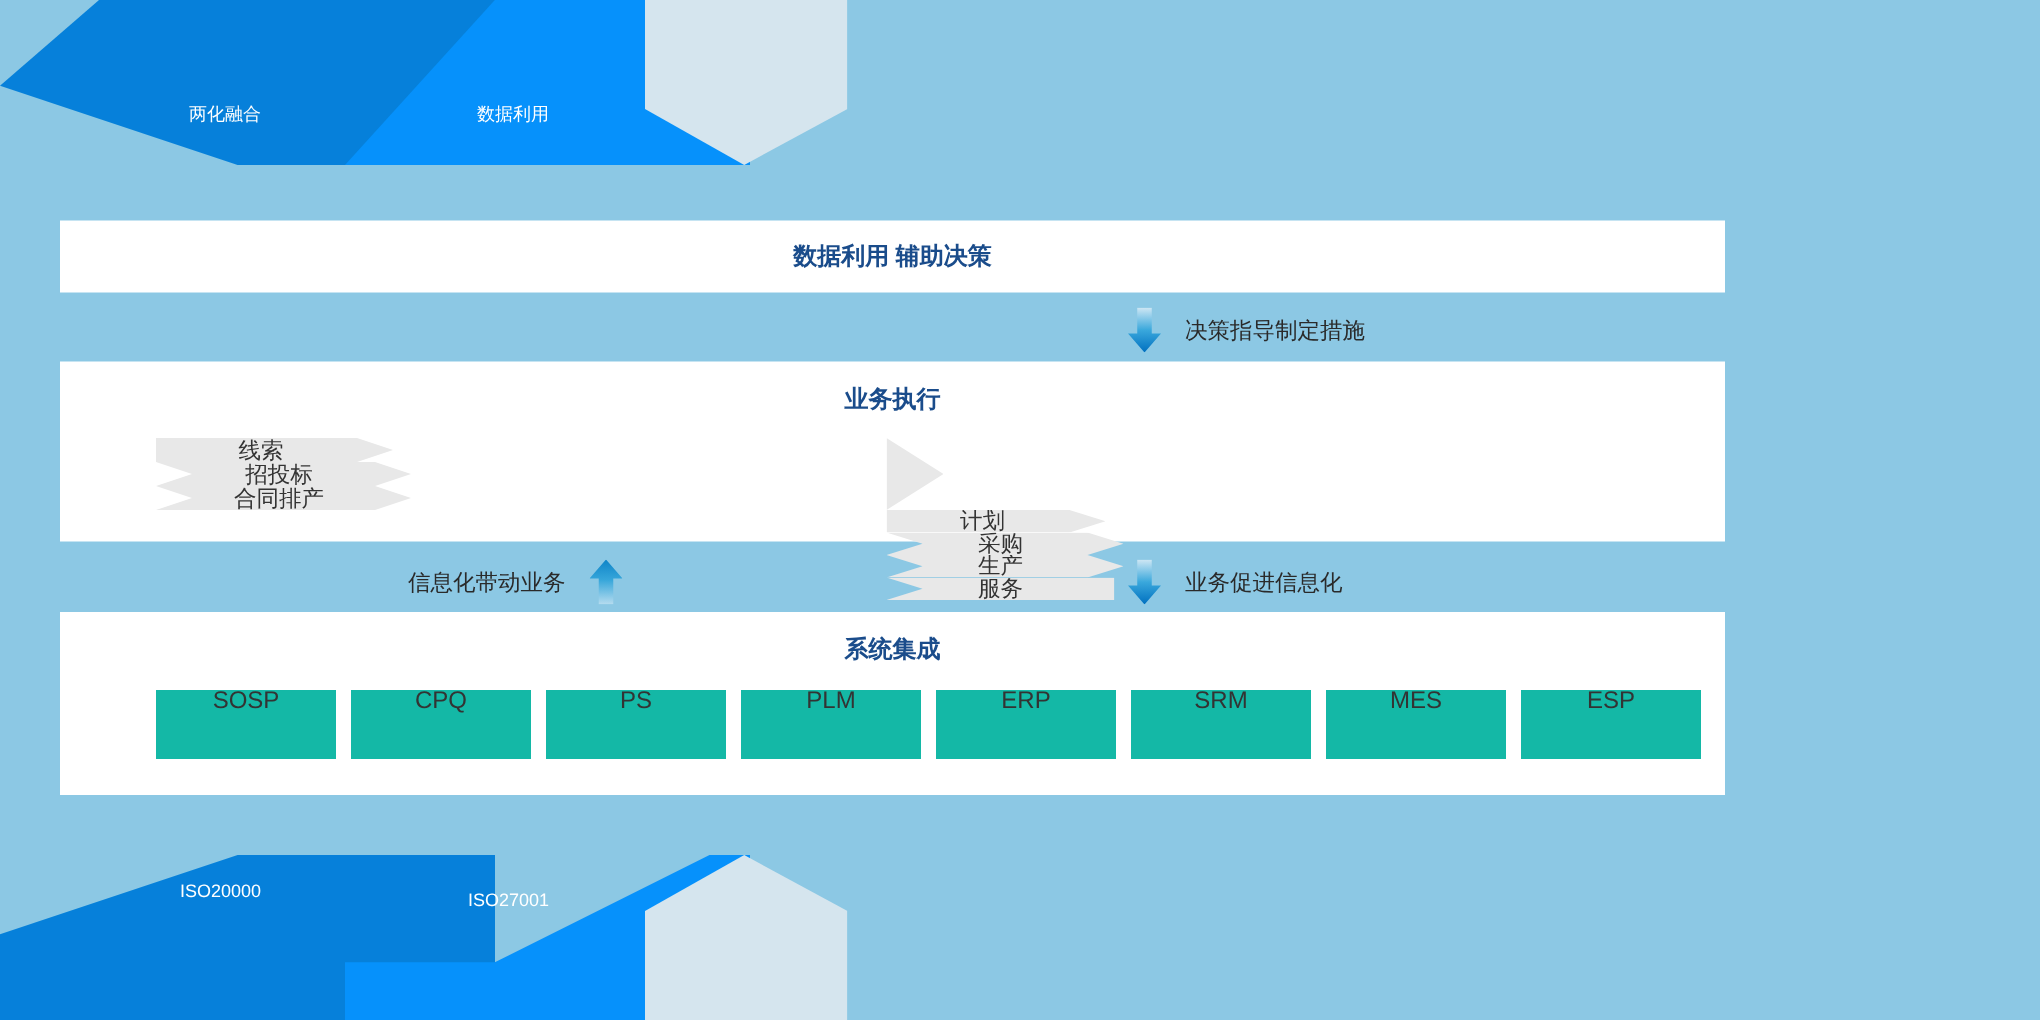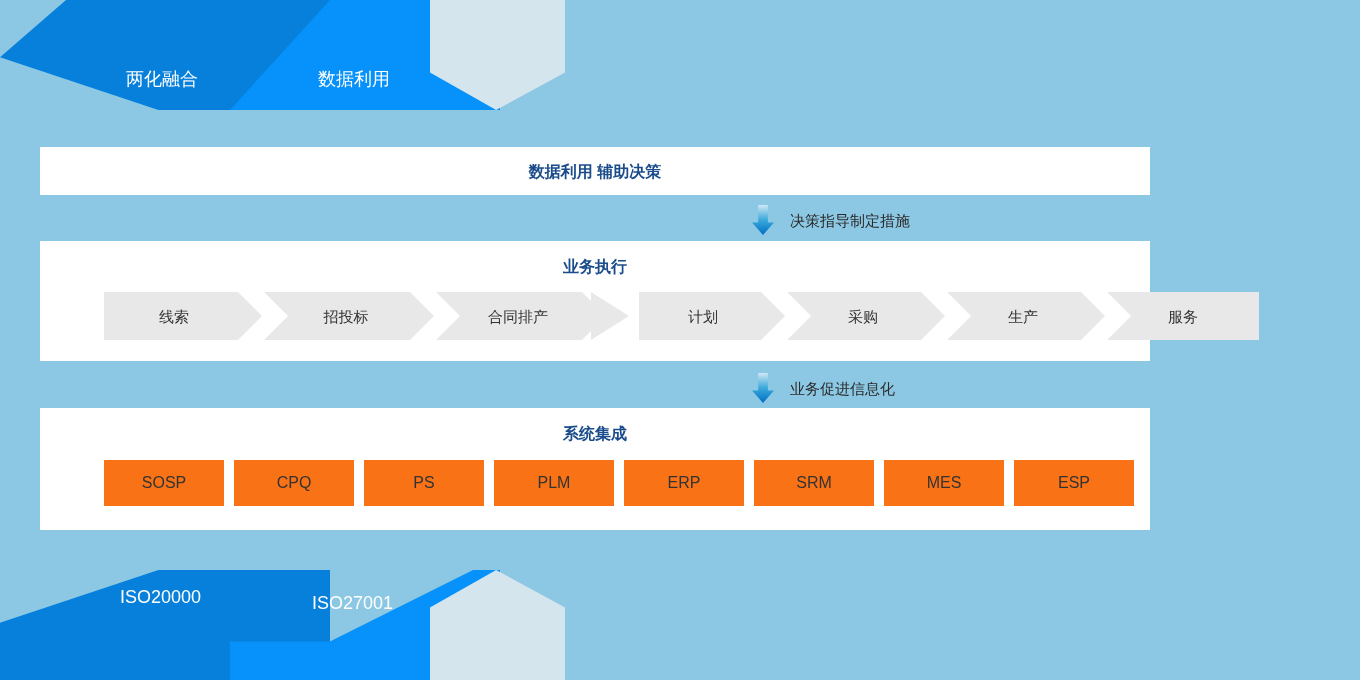--- a/index.html
+++ b/index.html
@@ -26,21 +26,21 @@
   .banner.bottom { top: 570px; }
 
   .banner-shape {
     position: absolute;
     top: 0;
     height: 110px;
   }
   .banner-label {
     position: absolute;
     color: #ffffff;
-    font-size: 18px;
+    font-size: 12px;
     line-height: 1;
     white-space: nowrap;
   }
 
   
   .shape-t1 {
     left: 0; width: 330px;
     background: #0680da;
     clip-path: polygon(0 52%, 20% 0, 100% 0, 100% 100%, 48% 100%);
   }
@@ -142,20 +142,21 @@
     margin-right: 16px;
     background: linear-gradient(to bottom, #cfe7f4 0%, #3aa8dc 50%, #0070c0 100%);
     clip-path: polygon(28% 0, 72% 0, 72% 58%, 100% 58%, 50% 100%, 0 58%, 28% 58%);
   }
 
   
   .chev-group {
     position: absolute;
     display: flex;
     height: 48px;
+    flex-direction: column;
   }
   .chev-group.group-left  { left: 64px;  top: 51px; }
   .chev-group.group-right { left: 551px; top: 51px; }
 
   .chev {
     position: relative;
     height: 48px;
     background: #e8e8e8;
     display: flex;
     align-items: center;
@@ -190,23 +191,23 @@
   .sys-row {
     position: absolute;
     left: 64px;
     top: 52px;
     display: flex;
     gap: 10px;
   }
   .sys-box {
     width: 120px;
     height: 46px;
-    background: #f97316;
-    display: flex;
-    align-items: center;
+    background: #14b8a6;
+    display: flex;
+    align-items: flex-start;
     justify-content: center;
     color: #333333;
     font-size: 16px;
     line-height: 1;
     white-space: nowrap;
   }
 </style>
 </head>
 <body>
 
@@ -255,20 +256,24 @@
     <div class="chev arrow-tail" style="width:128px;padding-right:18px;">
       <span>生产</span>
     </div>
     <div class="chev plain" style="width:128px;padding-right:12px;">
       <span>服务</span>
     </div>
   </div>
 </div>
 
 <div class="flow-row row-lower">
+  <div class="flow-item left-item" style="left:272px;">
+    <span class="flow-caption">信息化带动业务</span>
+    <span class="arrow up"></span>
+  </div>
   <div class="flow-item right-item">
     <span class="arrow down"></span>
     <span class="flow-caption">业务促进信息化</span>
   </div>
 </div>
 
 <div class="panel panel-systems">
   <div class="panel-title title-systems">系统集成</div>
   <div class="sys-row">
     <div class="sys-box">

